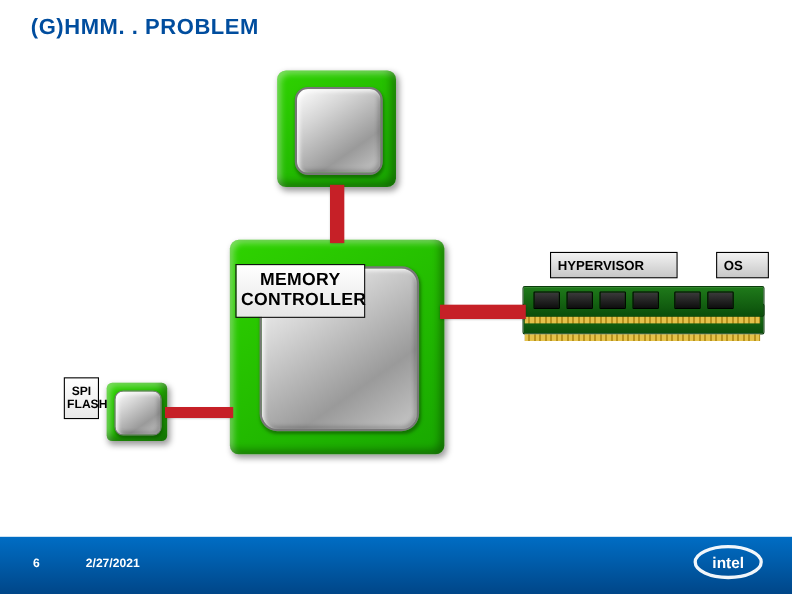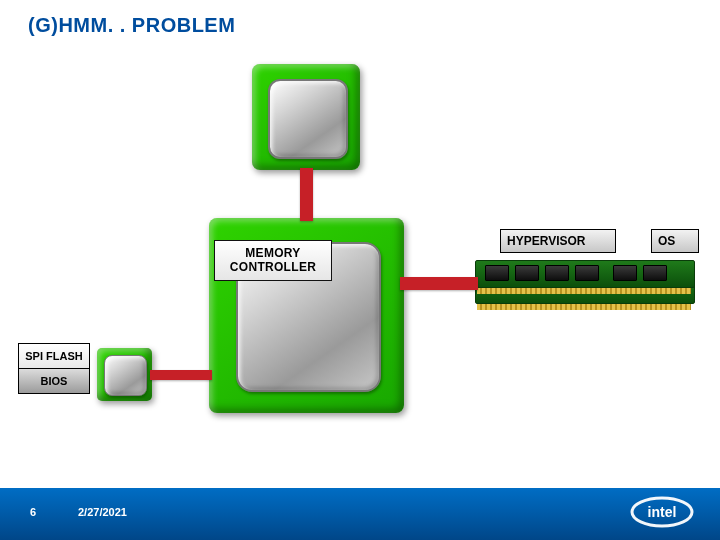--- a/index.html
+++ b/index.html
@@ -91,21 +91,21 @@
 
   
   .memctrl {
     position: absolute;
     left: 214px; top: 240px;
     width: 108px;
     padding: 5px 4px 6px 4px;
     background: linear-gradient(to bottom, #ffffff, #e6e6e6);
     border: 1px solid #111;
     text-align: center;
-    font-size: 12px;
+    font-size: 16px;
     font-weight: 800;
     letter-spacing: 0.3px;
     color: #000;
     z-index: 5;
   }
 
   
   .spi-block {
     position: absolute;
     left: 18px;
@@ -113,21 +113,21 @@
     width: 72px;
     z-index: 6;
   }
   .spi-top, .spi-bot {
     border: 1px solid #000;
     text-align: center;
     font-size: 11px;
     font-weight: 800;
     padding: 6px 2px;
   }
-  .spi-top { background: linear-gradient(to bottom,#fff,#e8e8e8); }
+  .spi-top { background: linear-gradient(to bottom,#fff,#e8e8e8); margin-left: 40px; }
   .spi-bot { background: linear-gradient(to bottom,#dcdcdc,#9b9b9b); margin-top: -1px; }
 
   
   .ram-wrap { position: absolute; left: 475px; top: 254px; width: 218px; height: 56px; z-index: 0;}
   .ram-unit { position: absolute; width: 218px; height: 34px; }
   .ram-pcb {
     position: absolute; left:0; top:0; width:100%; height:26px;
     background: linear-gradient(to bottom,#1f7a1a,#0b4f0b);
     border:1px solid #0a3c0a;
     border-radius: 2px;
@@ -177,21 +177,20 @@
 <div class="chip chip-side"></div>
 <div class="die die-side"></div>
 
 <div class="memctrl">
   <div>MEMORY</div>
   <div>CONTROLLER</div>
 </div>
 
 <div class="spi-block">
   <div class="spi-top">SPI FLASH</div>
-  <div class="spi-bot">BIOS</div>
 </div>
 
 <div class="ram-wrap">
   <div class="ram-unit" style="top:22px;">
     <div class="ram-pcb"></div>
     <div class="ram-gold"></div>
   </div>
   <div class="ram-unit" style="top:6px;">
     <div class="ram-pcb"></div>
     <div class="ram-chip" style="left:10px"></div>

